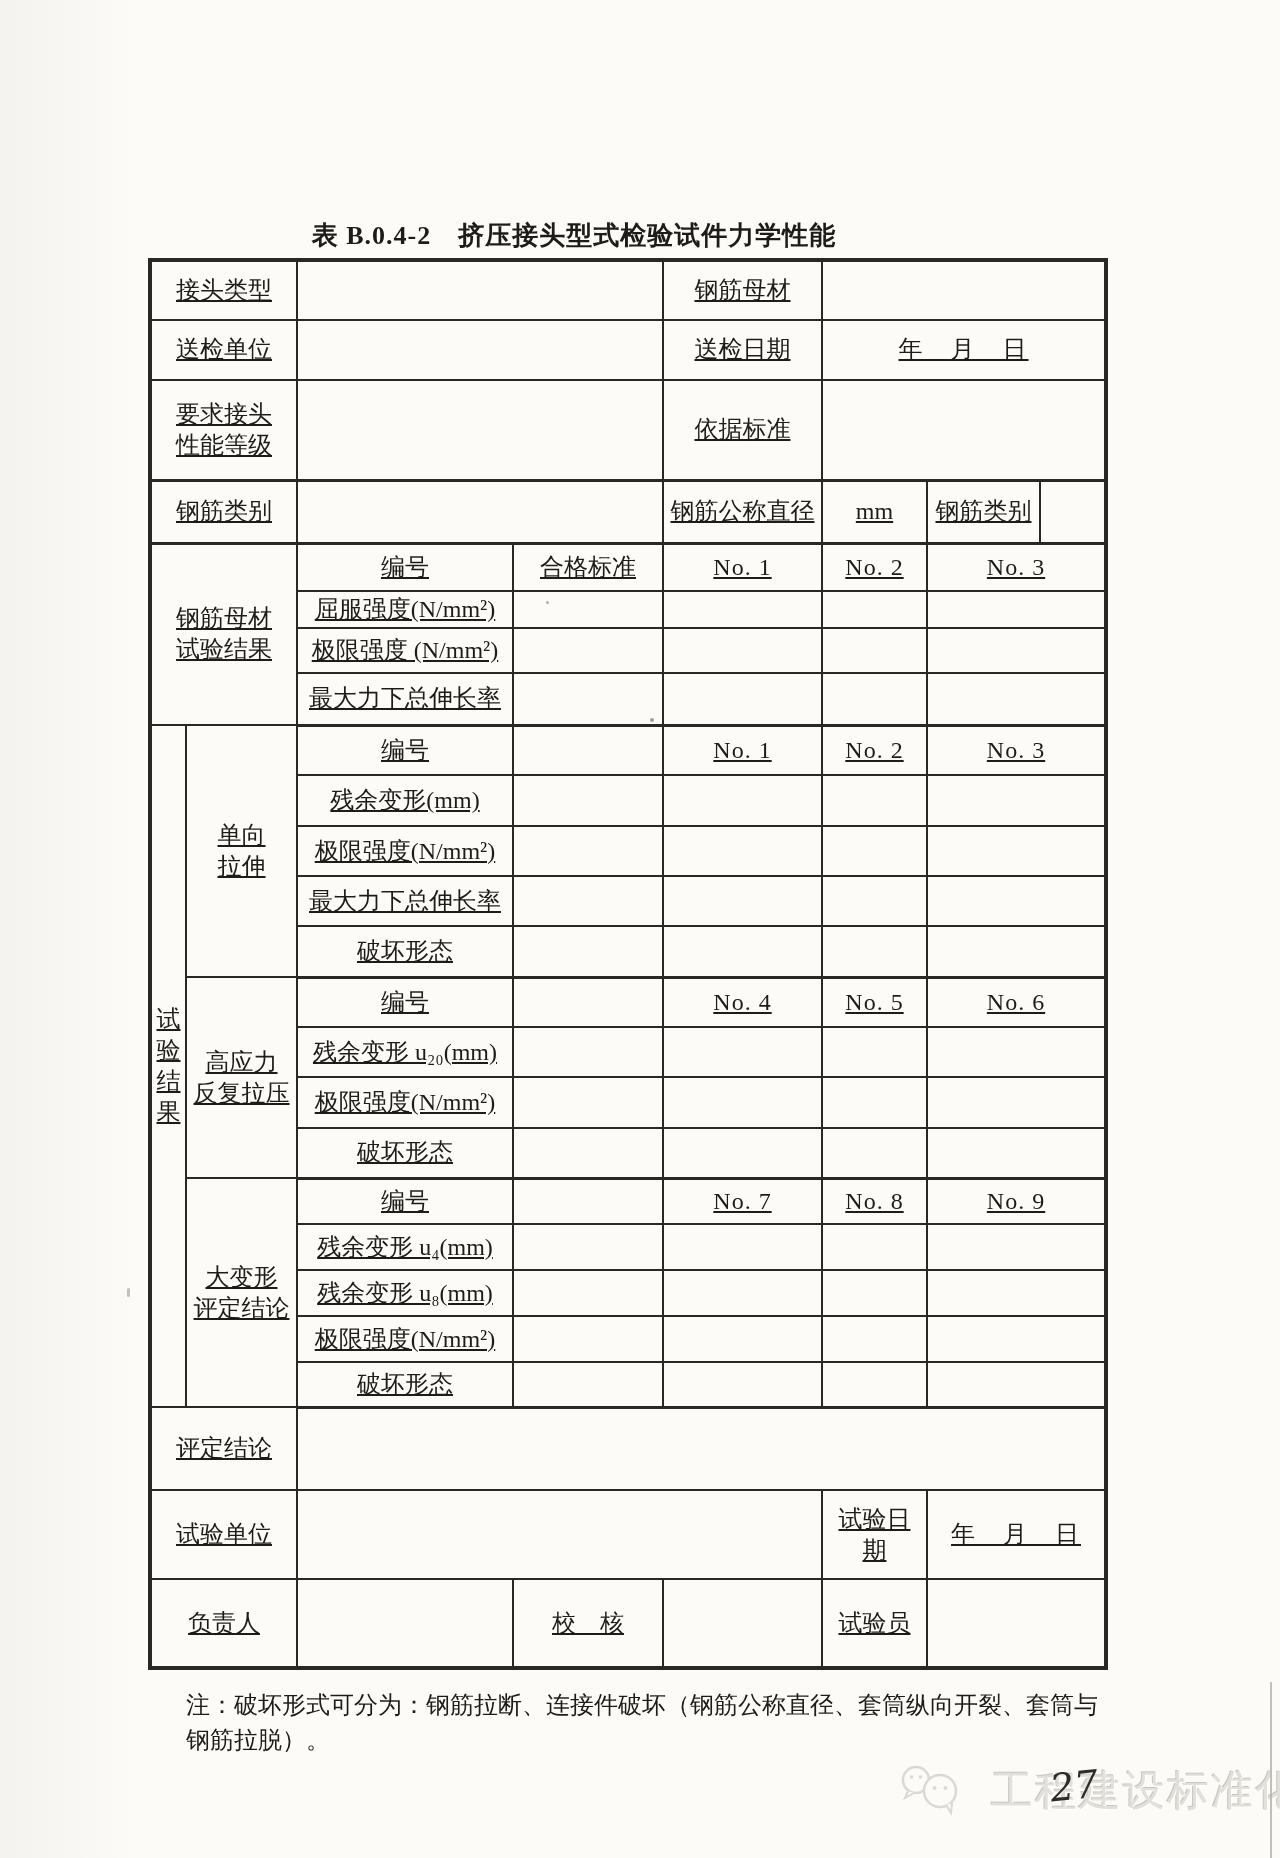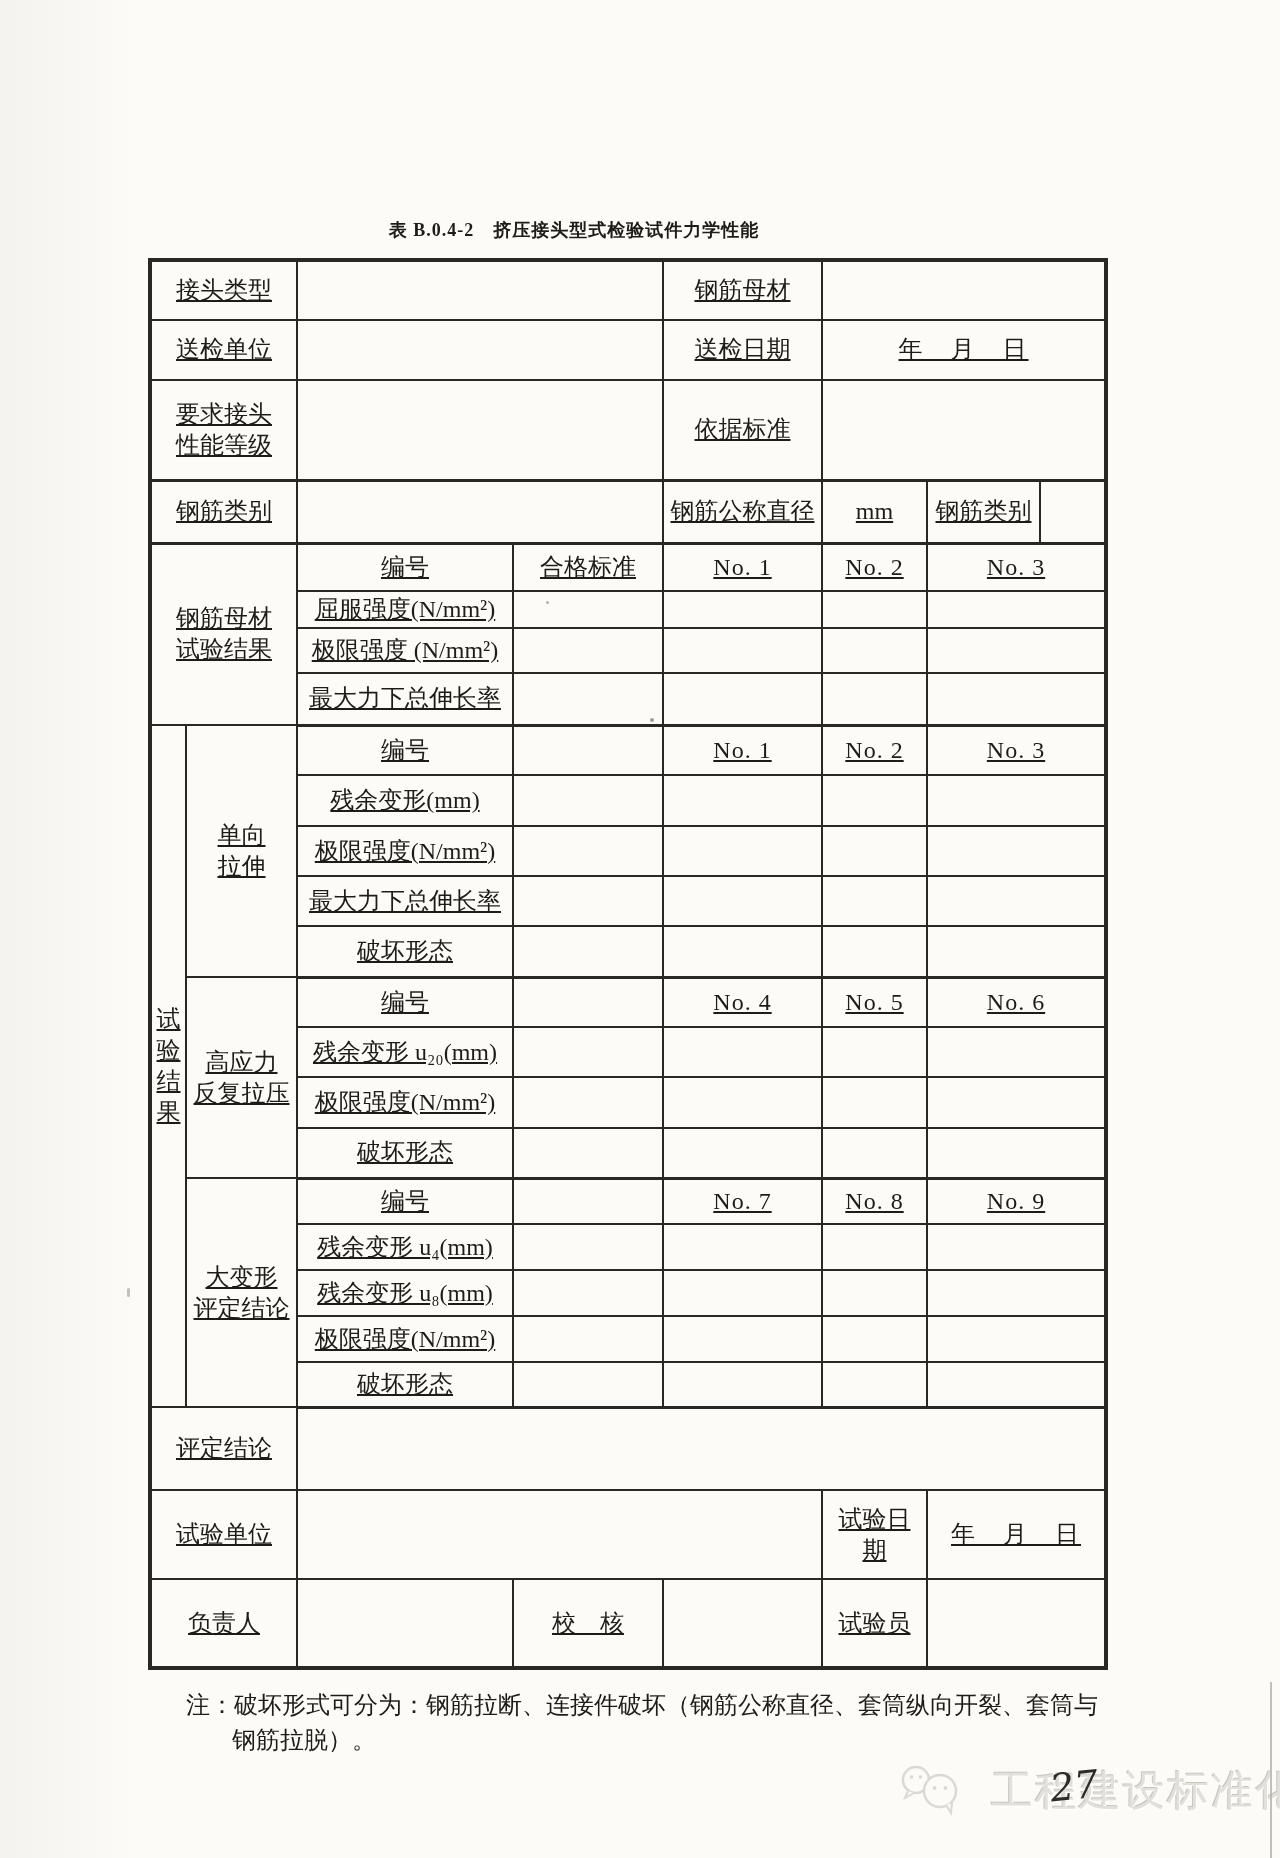--- a/index.html
+++ b/index.html
@@ -18,21 +18,21 @@
     overflow:hidden;
   }
   .page::before{
     content:"";position:absolute;left:0;top:0;width:140px;height:100%;
     background:linear-gradient(90deg,rgba(110,104,92,.06),rgba(110,104,92,0));
     pointer-events:none;
   }
   .title{
     position:absolute;left:148px;top:218px;width:956px;
     text-align:center;padding-right:104px;
-    font-size:18px;font-weight:700;letter-spacing:1px;
+    font-size:26px;font-weight:700;letter-spacing:1px;
     white-space:nowrap;
   }
   table.form{
     position:absolute;left:148px;top:258px;width:956px;
     border-collapse:collapse;table-layout:fixed;
     border:4px solid var(--line);
     text-decoration:underline;
   }
   table.form td{
     border:2px solid var(--line);
@@ -48,21 +48,21 @@
     white-space:pre-line;line-height:1.72;
     font-size:25px;padding:0;letter-spacing:0;
   }
   td.no{font-size:23px;letter-spacing:1px;border-radius:20px;}
   td.date{letter-spacing:2px;}
   .note{
     position:absolute;left:186px;top:1690px;width:925px;
     font-size:24px;line-height:30px;
   }
   .note .l1{white-space:nowrap;}
-  .note .l2{margin-left:46px;margin-top:5px;}
+  .note .l2{margin-top:5px;}
   .watermark{
     position:absolute;left:896px;top:1760px;height:62px;
     display:flex;align-items:center;gap:25px;
   }
   .wm-text{
     font-family:"Liberation Sans","DejaVu Sans",sans-serif;
     font-size:42px;color:#e2e0da;letter-spacing:2px;white-space:nowrap;
     text-shadow:1px 1px 0 #ffffff,-1px -1px 0 #c9c6c0;
   }
   .pageno{

